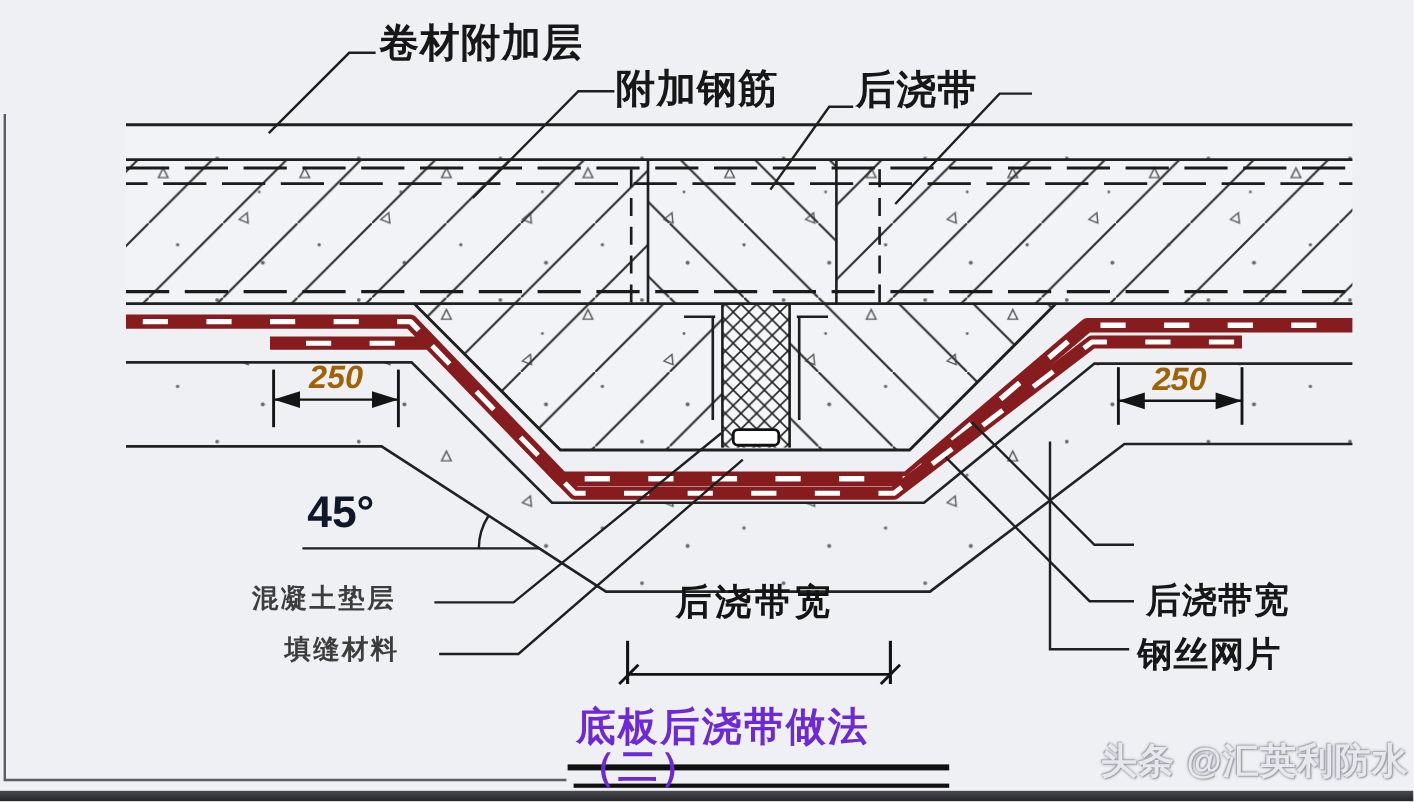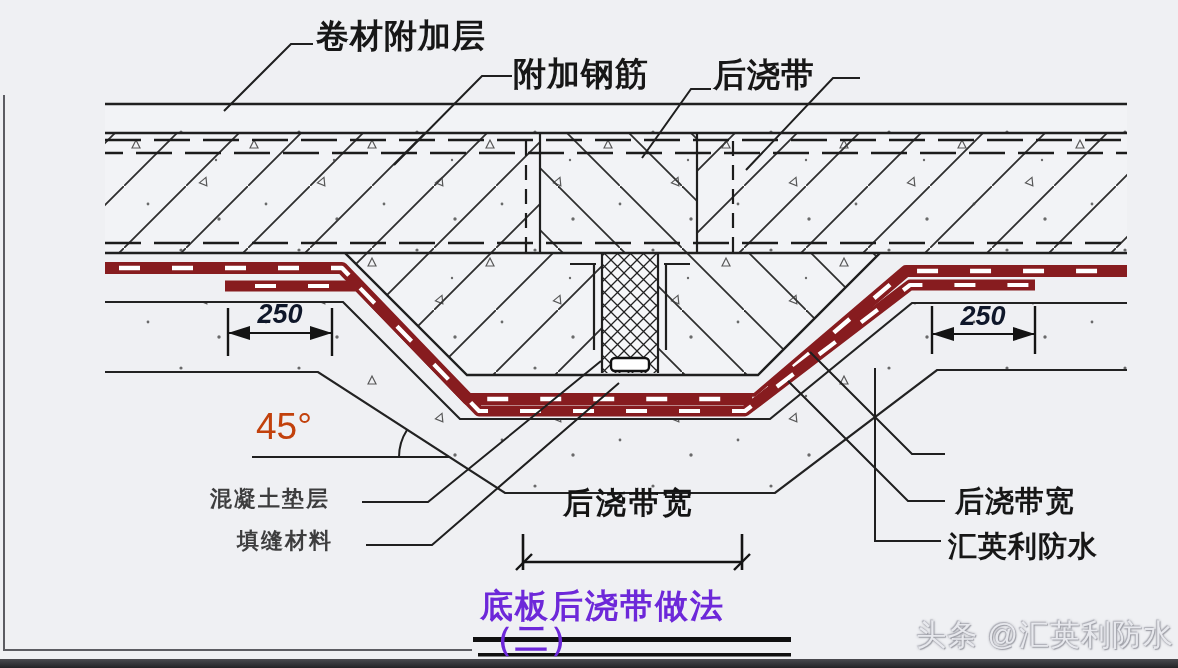--- a/index.html
+++ b/index.html
@@ -18,34 +18,34 @@
     white-space:nowrap;
     letter-spacing:1px;
     line-height:1;
   }
   .lbl-big{font-size:33px;}
   .lbl-mid{font-size:29px;}
   .lbl-sm{font-size:22px;opacity:.82;filter:blur(.4px);letter-spacing:2px;}
   .dim{
     position:absolute;
     font-weight:700;font-style:italic;
-    font-size:27px;color:#0f172a;
+    font-size:27px;color:#a16207;
     width:64px;text-align:center;
     line-height:1;
   }
-  .angle{position:absolute;font-weight:400;font-size:37px;color:#c2410c;line-height:1;}
+  .angle{position:absolute;font-weight:700;font-size:37px;color:#0f172a;line-height:1;}
   .strip-width{position:absolute;font-weight:700;font-size:30px;color:#141414;letter-spacing:3px;line-height:1;}
   .title{
     position:absolute;left:480px;top:589px;width:330px;
     text-align:left;font-weight:700;font-size:33px;
     color:#6d28d9;letter-spacing:2px;line-height:1;
   }
   .watermark{
     position:absolute;left:892px;top:620px;width:282px;
-    text-align:right;font-weight:400;font-size:30px;
+    text-align:right;font-weight:700;font-size:30px;
     color:#e7e8ed;letter-spacing:1px;line-height:1;
     text-shadow:0 0 3px #96979f,1px 1px 1px #a3a4ac,-1px -1px 1px #b9bac2;
   }
   .bottom-bar{
     position:absolute;left:0;top:659px;width:1178px;height:9px;
     background:linear-gradient(#4a4a4f,#232327);
   }
 </style>
 </head>
 <body>
@@ -205,19 +205,19 @@
   <div class="dim" style="left:951px;top:303px">250</div>
 
   <div class="angle" style="left:256px;top:408px">45°</div>
 
   <div class="lbl lbl-sm" style="left:210px;top:488px">混凝土垫层</div>
   <div class="lbl lbl-sm" style="left:237px;top:530px">填缝材料</div>
 
   <div class="strip-width" style="left:563px;top:488px">后浇带宽</div>
 
   <div class="lbl lbl-mid" style="left:955px;top:487px">后浇带宽</div>
-  <div class="lbl lbl-mid" style="left:948px;top:532px">汇英利防水</div>
+  <div class="lbl lbl-mid" style="left:948px;top:532px">钢丝网片</div>
 
   <div class="title">底板后浇带做法（二）</div>
   <div class="watermark">头条 @汇英利防水</div>
 
   <div class="bottom-bar"></div>
 </div>
 
 </body></html>

